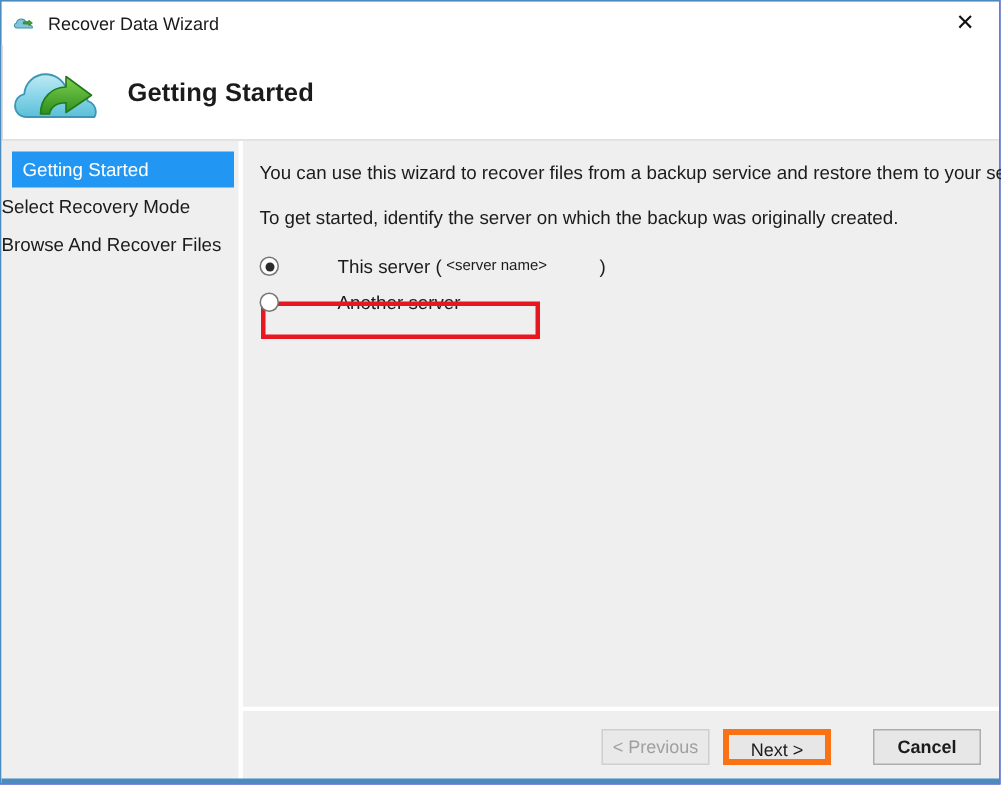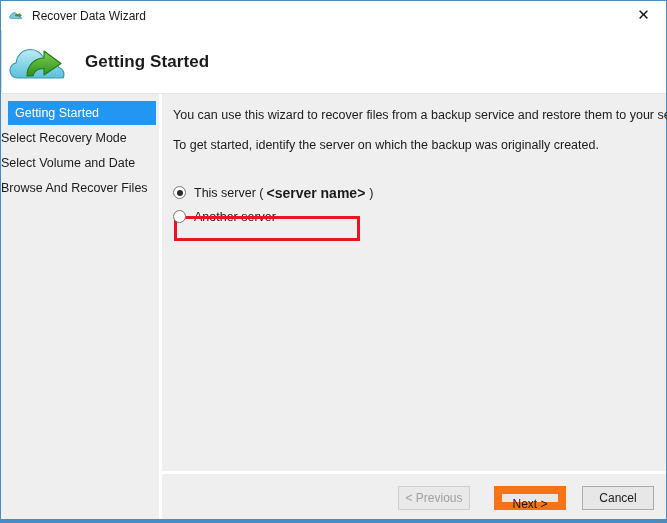--- a/index.html
+++ b/index.html
@@ -163,21 +163,21 @@
     min-height: 0;
   }
   .para {
     font-size: 12.5px;
     color: #1b1b1b;
     line-height: 16px;
     margin: 0 0 14px 0;
     white-space: nowrap;
   }
   .para.second {
-    margin-bottom: 24px;
+    margin-bottom: 9px;
   }
 
   
   .radio-row {
     display: flex;
     align-items: center;
     height: 19px;
     margin-bottom: 5px;
     white-space: nowrap;
     cursor: default;
@@ -202,26 +202,26 @@
     height: 6px;
     margin-left: -3px;
     margin-top: -3px;
     border-radius: 50%;
     background: #2b2b2b;
   }
   .radio-label {
     font-size: 12.5px;
     color: #1b1b1b;
     line-height: 14px;
+    margin-left: 31px;
   }
   .server-token {
-    font-size: 14px;
+    font-size: 10px;
     color: #1b1b1b;
     padding: 0 4px 0 3px;
-    font-weight: bold;
   }
 
   
   #highlight-box {
     position: absolute;
     left: 1px;
     top: 39px;
     width: 186px;
     height: 25px;
     border: 3px solid #e8171f;
@@ -247,38 +247,39 @@
   }
   .btn {
     width: 72px;
     height: 24px;
     font-size: 12px;
     font-family: "Liberation Sans", sans-serif;
     color: #1b1b1b;
     background: #e7e7e7;
     border: 1px solid #adadad;
     box-sizing: border-box;
-    margin-left: 24px;
+    margin-left: 9px;
     cursor: default;
     padding: 0;
     line-height: 22px;
     text-align: center;
   }
   .btn.disabled {
     color: #a0a0a0;
     background: #e9e9e9;
     border-color: #cfcfcf;
   }
   .btn.default {
     background: #e7e7e7;
-    border: 8px solid #f97316;
+    border: 4px solid #f97316;
     line-height: 20px;
   }
   #btn-cancel {
-    margin-left: 16px;
+    margin-left: 28px;
+    font-weight: bold;
   }
 
   
   #bottom-accent {
     position: absolute;
     left: 0;
     bottom: 0;
     width: 100%;
     height: 3px;
     background: #4a8cc0;
@@ -327,23 +328,20 @@
   <div id="body">
 
     <div id="sidebar">
       <div class="nav-item selected">
         <span>Getting Started</span>
       </div>
       <div class="nav-item">
         <span>Select Recovery Mode</span>
       </div>
       <div class="nav-item">
-        <span>Select Volume and Date</span>
-      </div>
-      <div class="nav-item">
         <span>Browse And Recover Files</span>
       </div>
     </div>
 
     <div id="content-wrap">
 
       <div id="content">
         <p class="para">You can use this wizard to recover files from a backup service and restore them to your server.</p>
         <p class="para second">To get started, identify the server on which the backup was originally created.</p>
 

